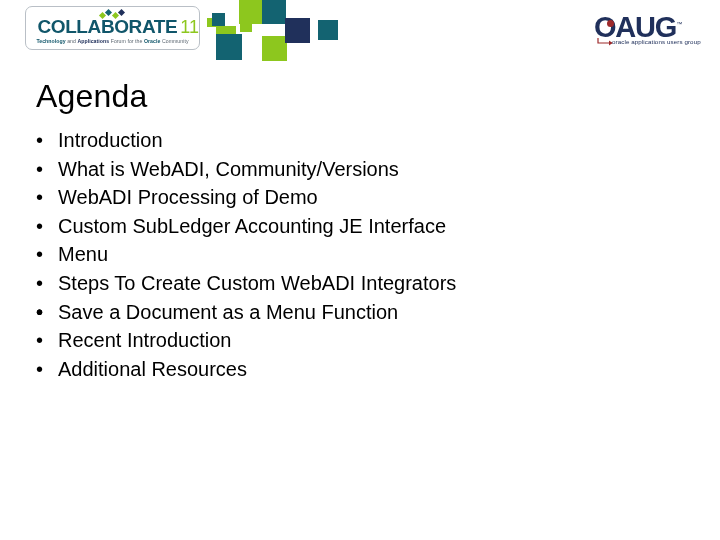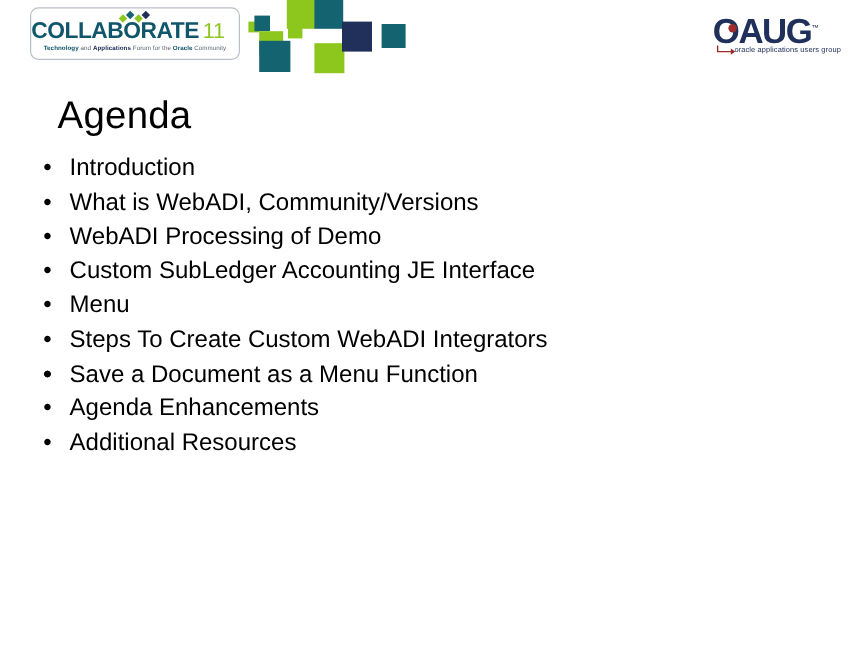--- a/index.html
+++ b/index.html
@@ -62,21 +62,21 @@
   .collab-diamonds i:nth-child(1) { left: 0px;  top: 3px; background: #8DC71E; }
   .collab-diamonds i:nth-child(2) { left: 6px;  top: 0px; background: #136371; }
   .collab-diamonds i:nth-child(3) { left: 13px; top: 3px; background: #8DC71E; }
   .collab-diamonds i:nth-child(4) { left: 19px; top: 0px; background: #20305B; }
 
   .collab-wordmark {
     position: absolute;
     left: 0;
     right: 0;
     top: 10px;
-    text-align: left;
+    text-align: right;
     white-space: nowrap;
     line-height: 1;
   }
   .collab-word {
     font-family: "Liberation Sans", sans-serif;
     font-weight: bold;
     font-size: 19px;
     letter-spacing: -0.4px;
     color: #10566A;
   }
@@ -158,21 +158,21 @@
     top: 12px;
     width: 7px;
     height: 7px;
     border-radius: 50%;
     background: #9E2A2B;
   }
 
   
   .title {
     position: absolute;
-    left: 48px;
+    left: 36px;
     top: 77px;
     font-size: 32px;
     line-height: 38px;
     color: #000000;
     font-weight: normal;
     letter-spacing: 0.2px;
   }
 
   
   .bullets {
@@ -253,17 +253,17 @@
   <ul class="bullets">
       <li><span class="dot">•</span><span>Introduction</span></li>
       <li><span class="dot">•</span><span>What is WebADI, Community/Versions</span></li>
       <li><span class="dot">•</span><span>WebADI Processing of Demo</span></li>
       <li><span class="dot">•</span><span>Custom SubLedger Accounting JE Interface</span></li>
       <li><span class="dot">•</span><span>Menu</span></li>
       <li><span class="dot">•</span><span>Steps To Create Custom WebADI Integrators</span></li>
       <li><span class="dot">•</span></li>
       <li><span class="dot">•</span></li>
       <li><span class="dot">•</span><span>Save a Document as a Menu Function</span></li>
-      <li><span class="dot">•</span><span>Agenda Enhancements</span></li>
+      <li><span class="dot">•</span><span>Recent Introduction</span></li>
       <li><span class="dot">•</span><span>Additional Resources</span></li>
     </ul>
 
 </div>
 
 </body></html>

